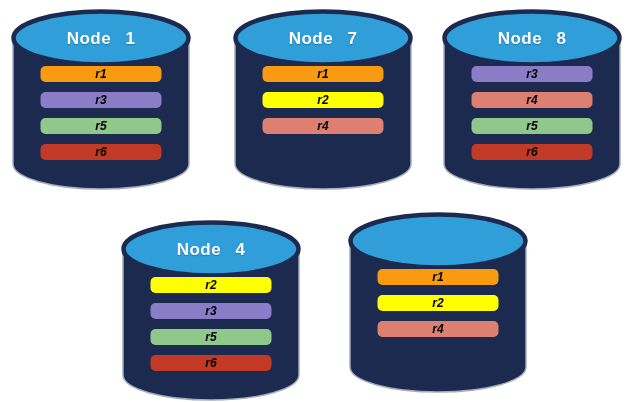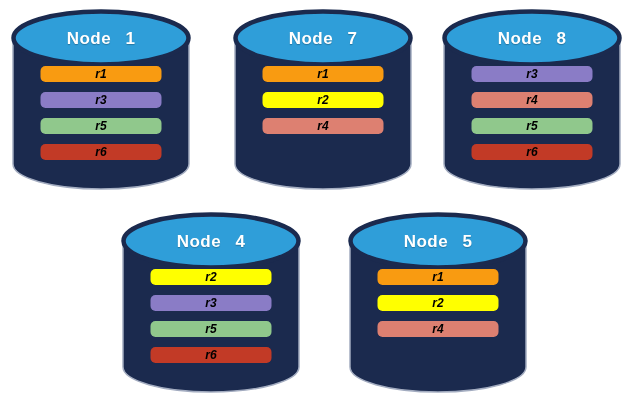--- a/index.html
+++ b/index.html
@@ -104,38 +104,37 @@
         <ellipse class="cyl-top" cx="91" cy="30" rx="87.5" ry="26.5" stroke-width="4.5" fill="#2F9ED9" stroke="#1B2A4E"></ellipse>
       </svg>
       <div class="node-title" style="color: rgb(255, 255, 255);">Node 8</div>
       <div class="bars">
         <div class="bar" style="background: rgb(138, 124, 198); color: rgb(0, 0, 0);">r3</div>
         <div class="bar" style="background: rgb(221, 128, 113); color: rgb(0, 0, 0);">r4</div>
         <div class="bar" style="background: rgb(144, 200, 140); color: rgb(0, 0, 0);">r5</div>
         <div class="bar" style="background: rgb(194, 58, 38); color: rgb(0, 0, 0);">r6</div>
       </div>
     </div>
-    <div class="node" style="left: 120px; top: 211px;">
+    <div class="node" style="left: 120px; top: 219px;">
       <svg class="cyl" viewBox="0 0 182 184" aria-hidden="true">
         <path class="cyl-body" d="M3,30 L3,156 A88,25 0 0 0 179,156 L179,30 Z" stroke-width="1.5" fill="#1B2A4E" stroke="#A3ACC0"></path>
         <ellipse class="cyl-top" cx="91" cy="30" rx="87.5" ry="26.5" stroke-width="4.5" fill="#2F9ED9" stroke="#1B2A4E"></ellipse>
       </svg>
       <div class="node-title" style="color: rgb(255, 255, 255);">Node 4</div>
       <div class="bars">
         <div class="bar" style="background: rgb(255, 255, 0); color: rgb(0, 0, 0);">r2</div>
         <div class="bar" style="background: rgb(138, 124, 198); color: rgb(0, 0, 0);">r3</div>
         <div class="bar" style="background: rgb(144, 200, 140); color: rgb(0, 0, 0);">r5</div>
         <div class="bar" style="background: rgb(194, 58, 38); color: rgb(0, 0, 0);">r6</div>
       </div>
     </div>
     <div class="node" style="left: 347px; top: 211px;">
       <svg class="cyl" viewBox="0 0 182 184" aria-hidden="true">
         <path class="cyl-body" d="M3,30 L3,156 A88,25 0 0 0 179,156 L179,30 Z" stroke-width="1.5" fill="#1B2A4E" stroke="#A3ACC0"></path>
         <ellipse class="cyl-top" cx="91" cy="30" rx="87.5" ry="26.5" stroke-width="4.5" fill="#2F9ED9" stroke="#1B2A4E"></ellipse>
       </svg>
-      <div class="node-title" style="color: rgb(255, 255, 255);">Node 5</div>
       <div class="bars">
         <div class="bar" style="background: rgb(249, 155, 17); color: rgb(0, 0, 0);">r1</div>
         <div class="bar" style="background: rgb(255, 255, 0); color: rgb(0, 0, 0);">r2</div>
         <div class="bar" style="background: rgb(221, 128, 113); color: rgb(0, 0, 0);">r4</div>
       </div>
     </div>
   </div>
 
 </body></html>

